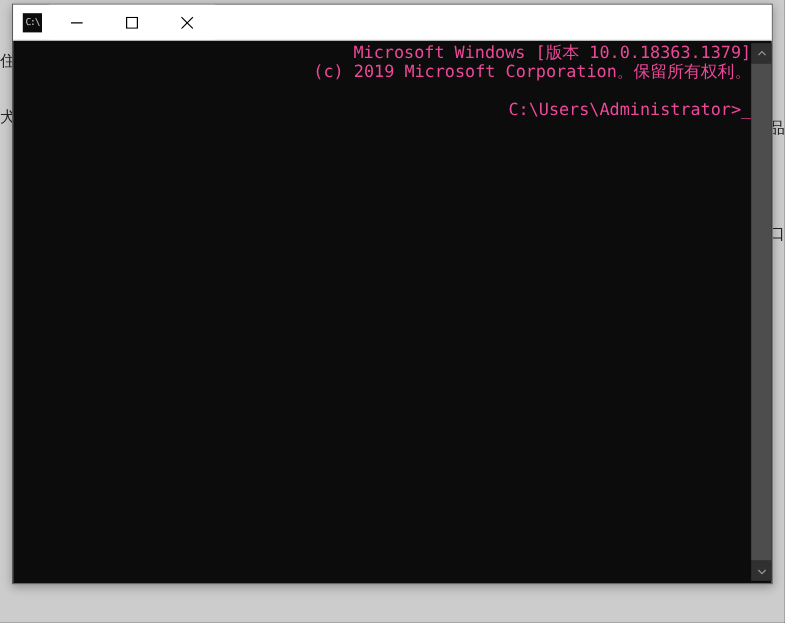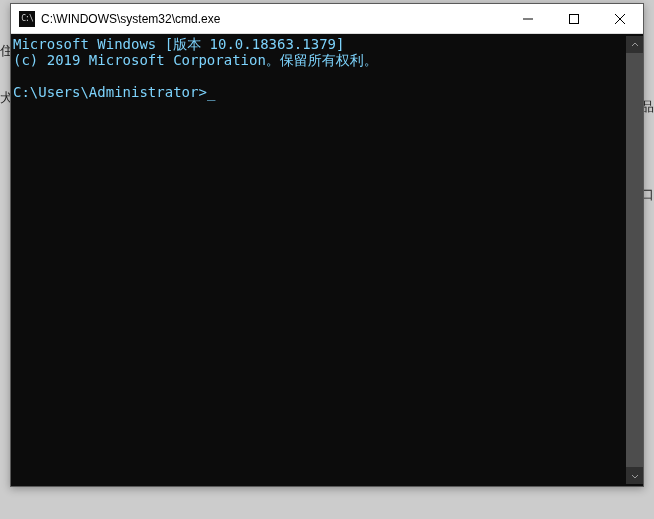--- a/index.html
+++ b/index.html
@@ -59,28 +59,29 @@
       width: 46px;
       height: 100%;
       display: flex;
       align-items: center;
       justify-content: center;
       background: #fff;
     }
     .console {
       flex: 1;
       background: #0c0c0c;
-      color: #7dd3fc;
+      color: #ec4899;
       font-family: "NSimSun", "SimSun", Consolas, monospace;
       font-size: 14px;
       line-height: 16px;
       padding: 2px 0 2px 2px;
       white-space: pre;
       overflow: hidden;
       display: flex;
+      text-align: right;
     }
     .console-text { flex: 1; }
     .prompt-caret { display: inline-block; }
     .scrollbar {
       width: 17px;
       background: #1a1a1a;
       display: flex;
       flex-direction: column;
     }
     .sb-btn {
@@ -111,21 +112,20 @@
 
 <span class="bg-frag" style="left:0;top:42px">住</span>
 <span class="bg-frag" style="left:0;top:89px">犬</span>
 <span class="bg-frag" style="right:0;top:98px">品</span>
 <span class="bg-frag" style="right:0;top:186px">口</span>
 
 <div class="window">
 
   <div class="titlebar">
     <div class="titlebar-icon">C:\</div>
-    <div class="titlebar-text">C:\WINDOWS\system32\cmd.exe</div>
     <div class="titlebar-controls">
       <div class="tb-btn">
         <svg width="10" height="10" viewBox="0 0 10 10">
             <line x1="0" y1="5" x2="10" y2="5" stroke="#000" stroke-width="1"></line>
           </svg>
       </div>
       <div class="tb-btn">
         <svg width="10" height="10" viewBox="0 0 10 10">
             <rect x="0.5" y="0.5" width="9" height="9" fill="none" stroke="#000" stroke-width="1"></rect>
           </svg>

